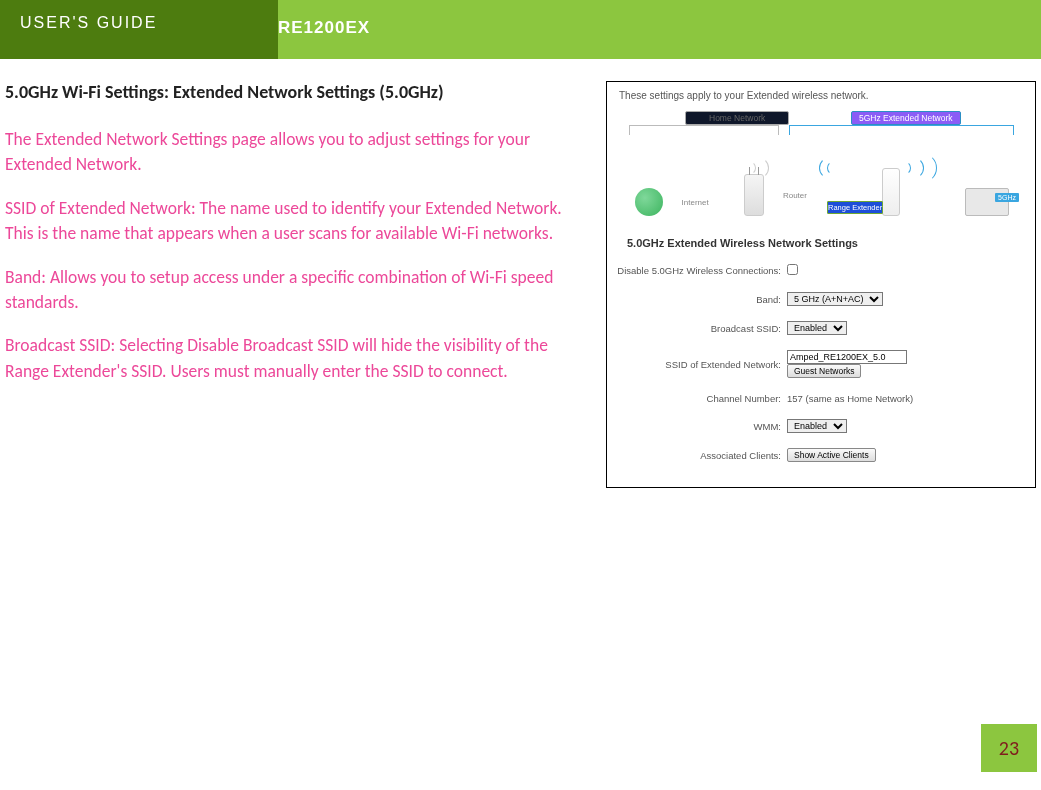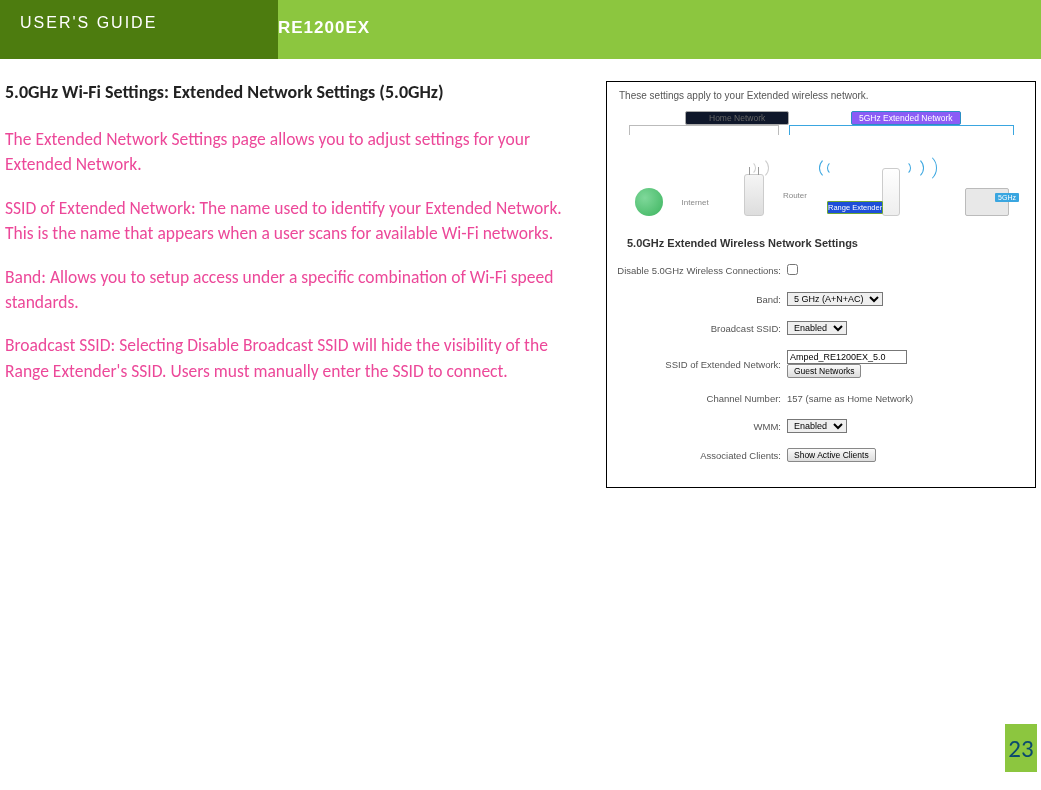--- a/index.html
+++ b/index.html
@@ -272,28 +272,28 @@
       border-radius: 2px;
     }
     .form-static {
       font-size: 9.5px;
       color: #555;
     }
     .page-num-box {
       position: absolute;
       right: 4px;
       bottom: 18px;
-      width: 32px;
+      width: 56px;
       height: 48px;
       background: #8cc63f;
-      color: #0c4a6e;
+      color: #7f1d1d;
       display: flex;
       align-items: center;
       justify-content: center;
-      font-size: 25px;
+      font-size: 20px;
     }
   </style>
 </head>
 <body>
 
 <div class="header">
   <div class="header-left">USER'S GUIDE</div>
   <div class="header-right">RE1200EX</div>
 </div>
 

